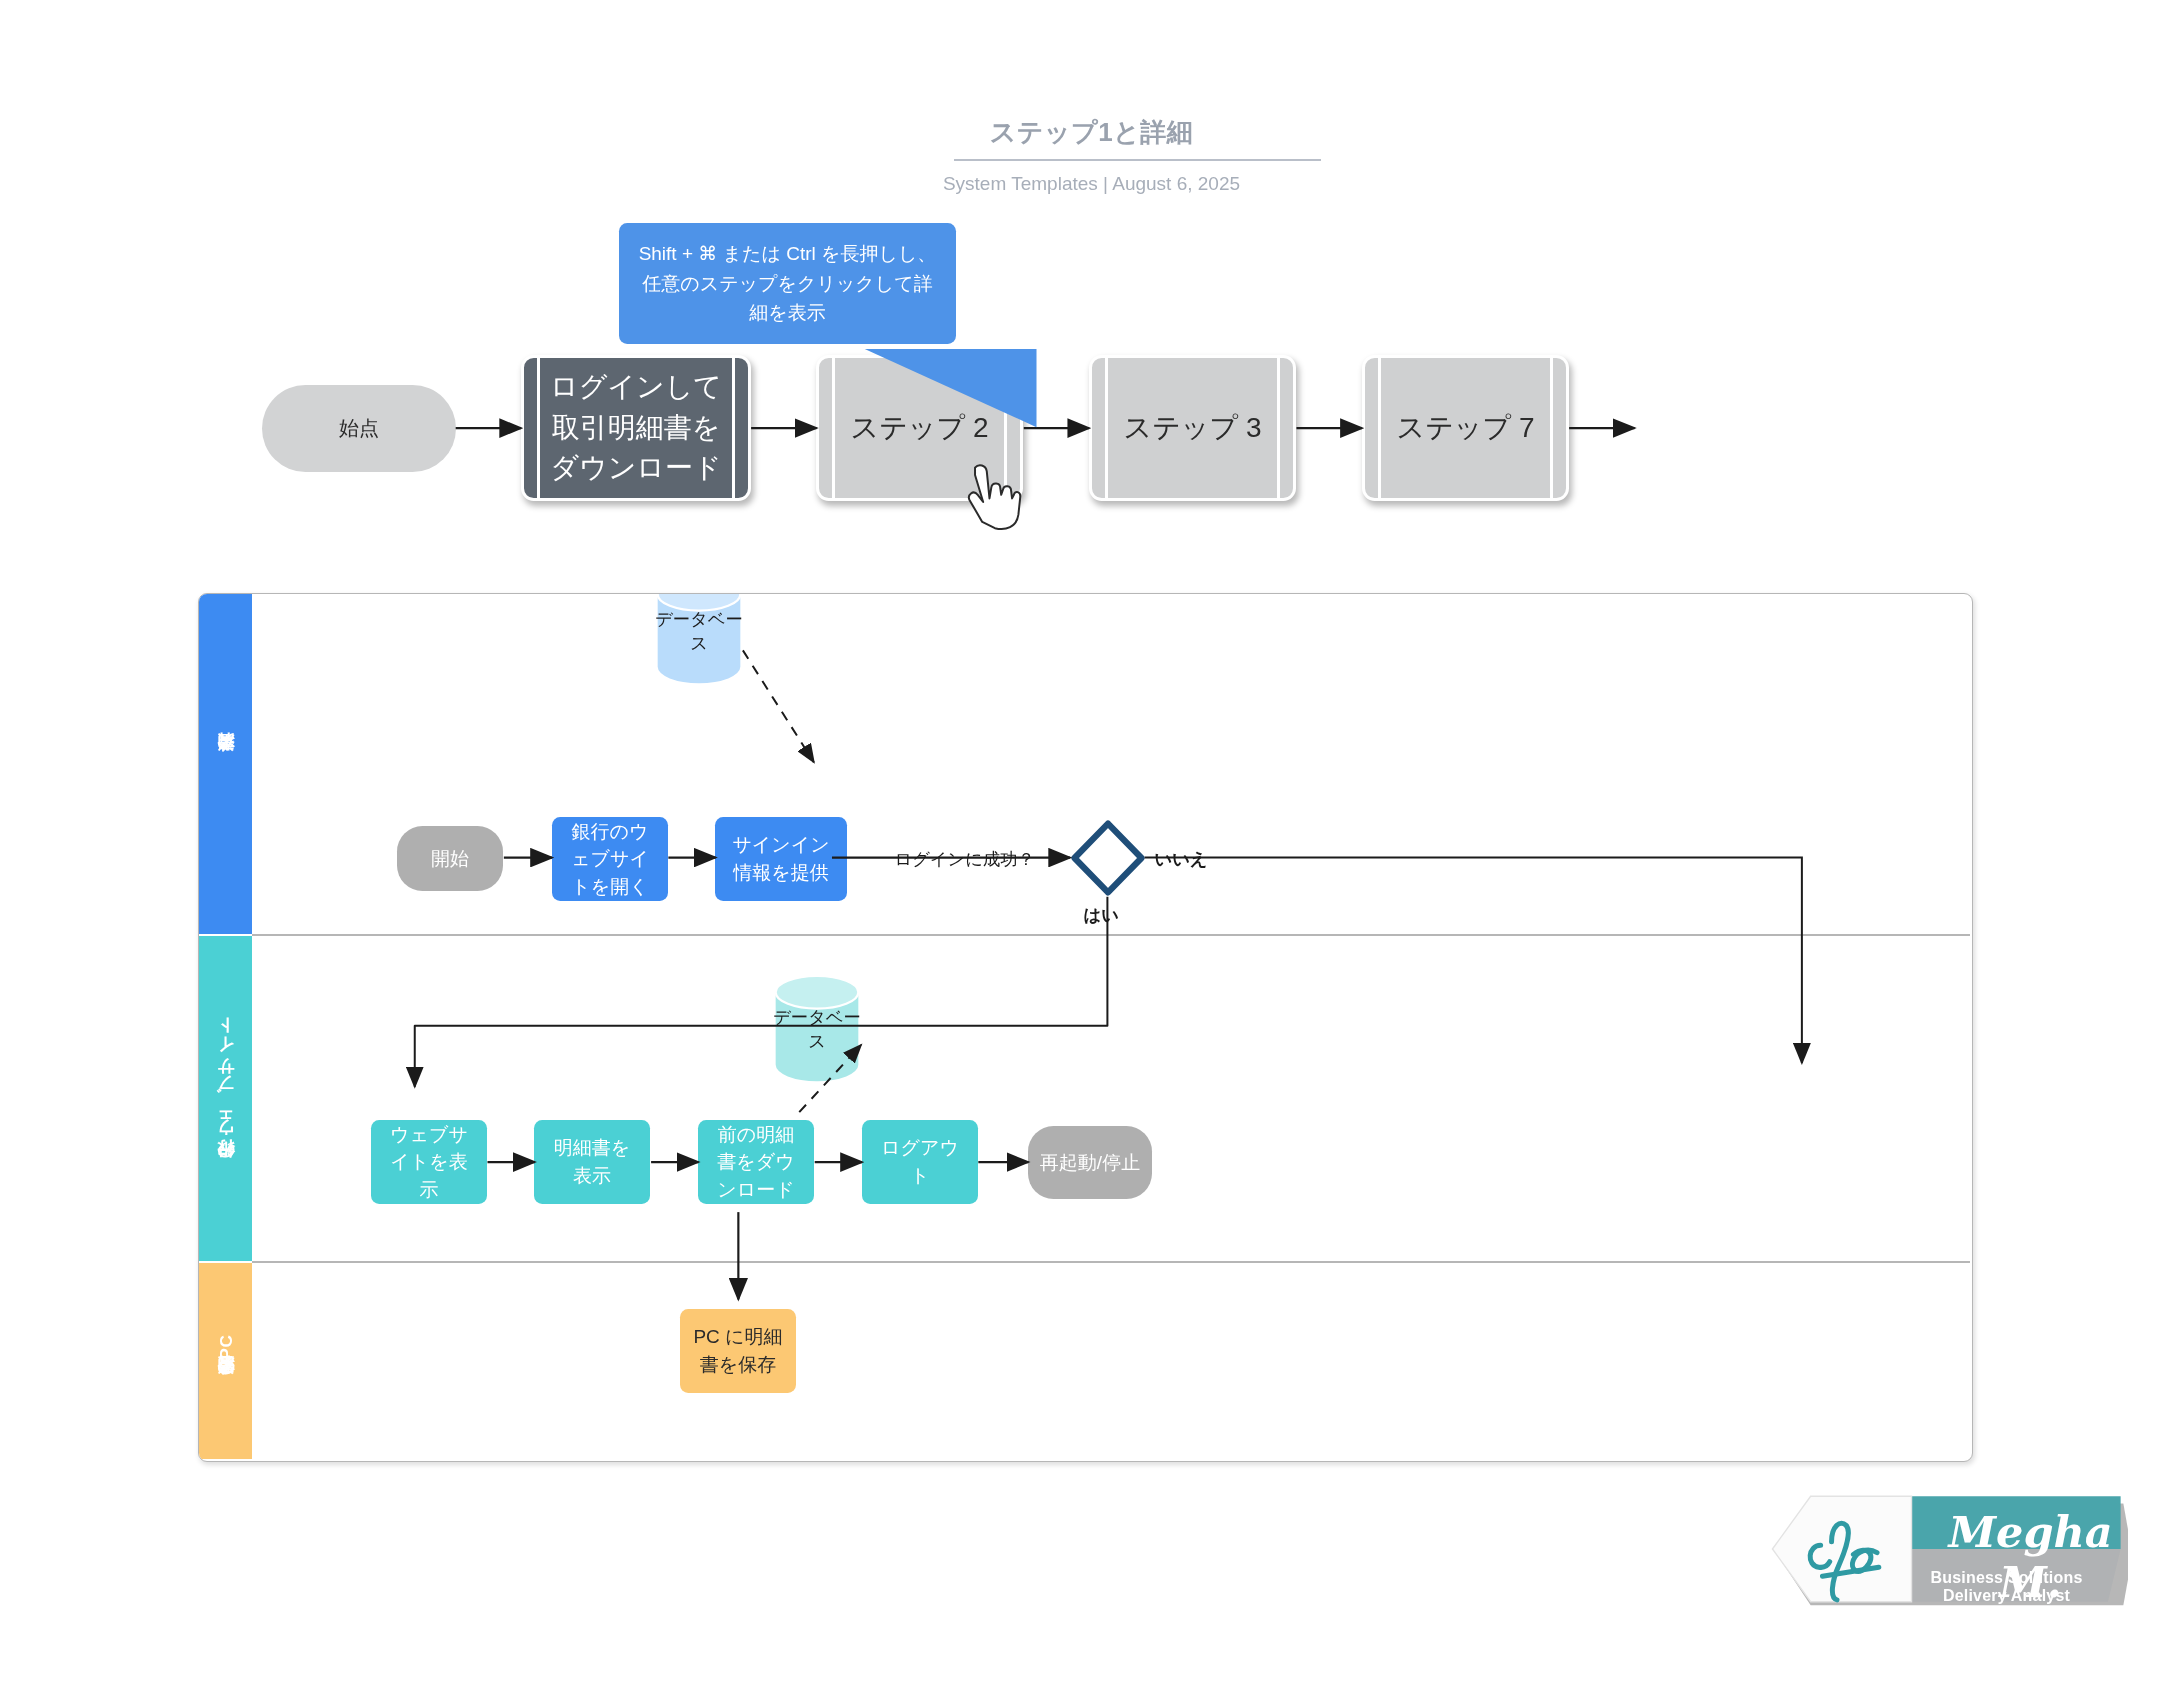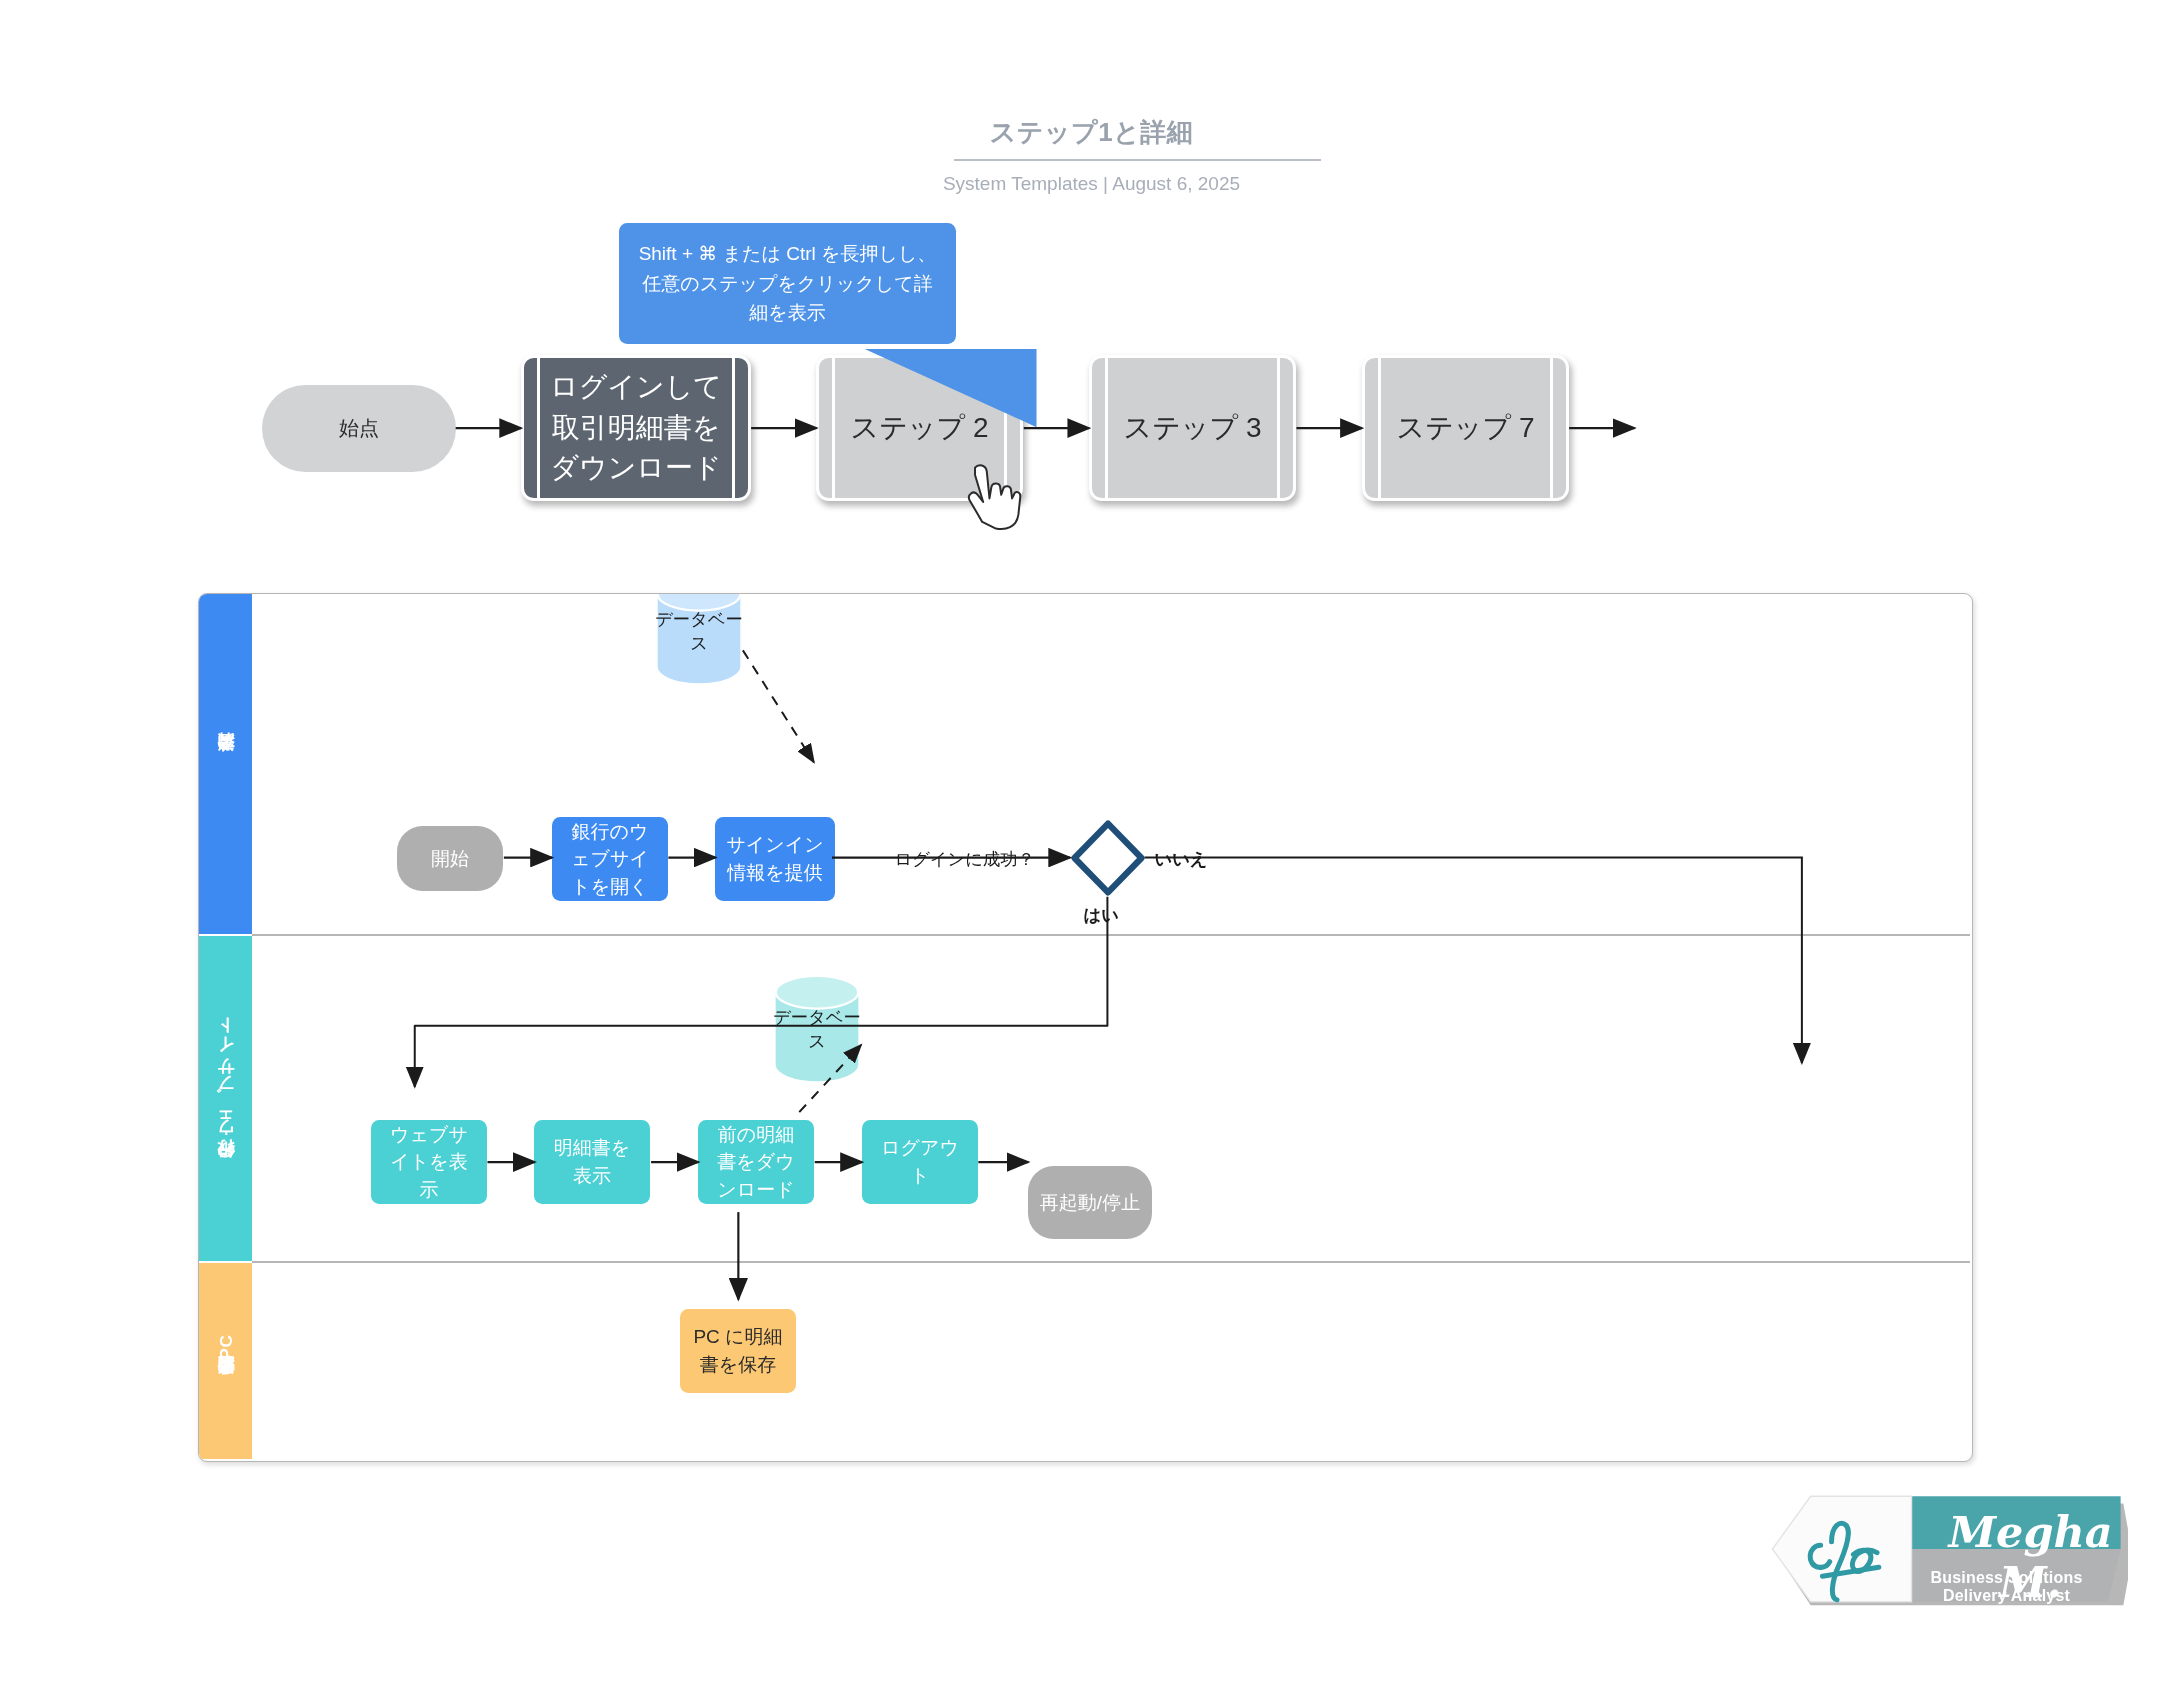--- a/index.html
+++ b/index.html
@@ -203,21 +203,21 @@
     </svg>
 
     <div class="node term" style="left:198px;top:232px;width:106px;height:65px;">
       <span>開始</span>
     </div>
 
     <div class="node blue" style="left:353px;top:223px;width:116px;height:84px;">
       <span>銀行のウェブサイトを開く</span>
     </div>
 
-    <div class="node blue" style="left:516px;top:223px;width:120px;height:84px;">
+    <div class="node blue" style="left:516px;top:223px;width:132px;height:84px;">
       <span>サインイン情報を提供</span>
     </div>
 
     <div class="db" style="left:455px;top:-18px;width:90px;height:109px;">
       <svg viewBox="0 0 99 120" width="90" height="109">
         <path d="M4,20 L4,100 A45.5,18 0 0 0 95,100 L95,20 Z" fill="#b9dcfb"></path>
         <ellipse cx="49.5" cy="20" rx="45.5" ry="18" fill="#cfe7fd" stroke="#ffffff" stroke-width="2.5"></ellipse>
       </svg>
       <div class="lbl">データベース</div>
     </div>
@@ -241,21 +241,21 @@
     </div>
 
     <div class="node teal" style="left:499px;top:526px;width:116px;height:84px;">
       <span>前の明細書をダウンロード</span>
     </div>
 
     <div class="node teal" style="left:663px;top:526px;width:116px;height:84px;">
       <span>ログアウト</span>
     </div>
 
-    <div class="node term" style="left:829px;top:532px;width:124px;height:73px;margin-top:40px;">
+    <div class="node term" style="left:829px;top:532px;width:124px;height:73px;">
       <span>再起動/停止</span>
     </div>
 
     <div class="db" style="left:573px;top:380px;width:90px;height:109px;">
       <svg viewBox="0 0 99 120" width="90" height="109">
         <path d="M4,20 L4,100 A45.5,18 0 0 0 95,100 L95,20 Z" fill="#a8e8e8"></path>
         <ellipse cx="49.5" cy="20" rx="45.5" ry="18" fill="#c5f0f0" stroke="#ffffff" stroke-width="2.5"></ellipse>
       </svg>
       <div class="lbl">データベース</div>
     </div>

